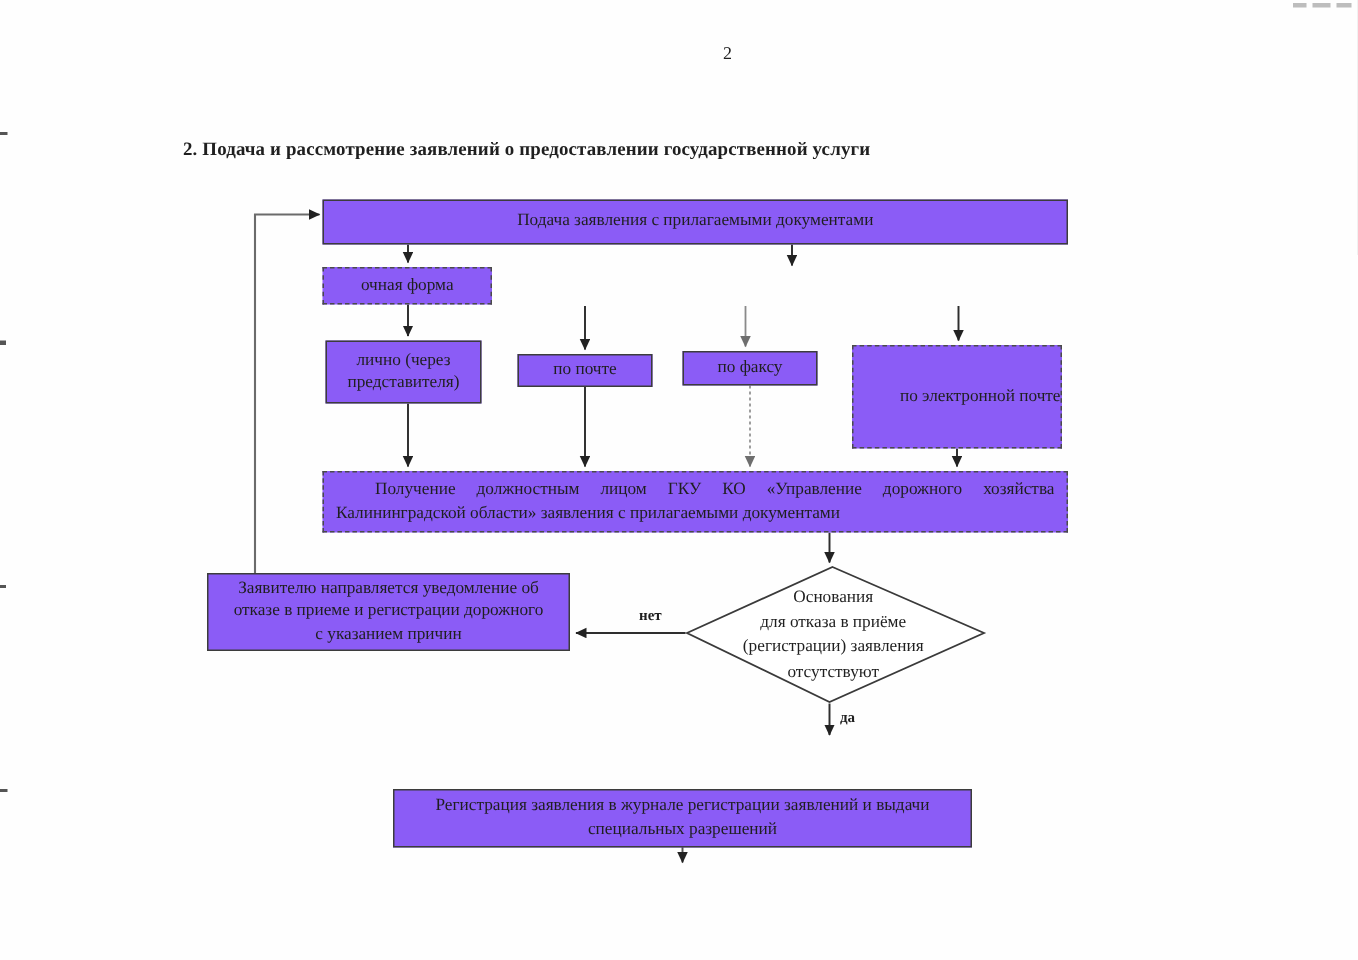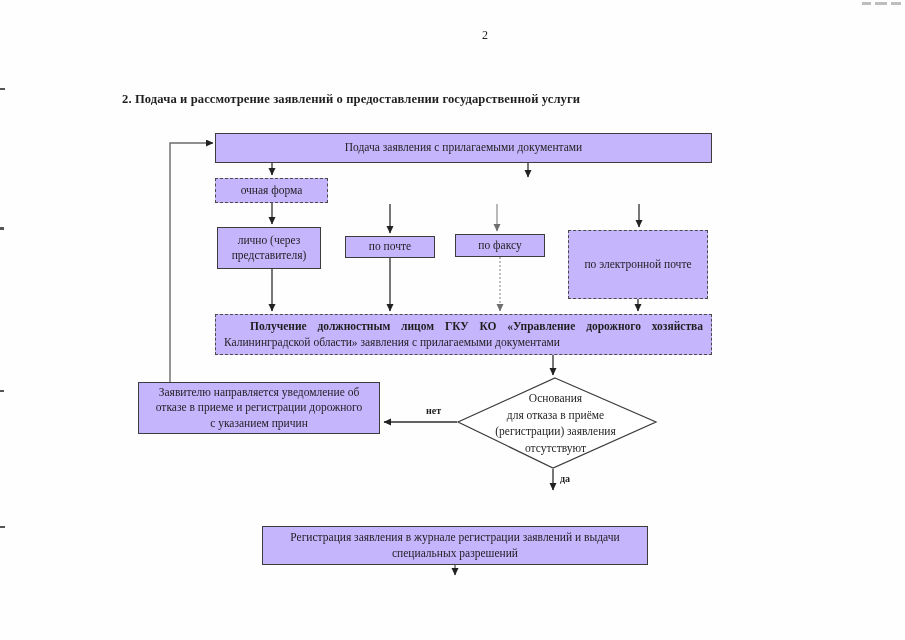--- a/index.html
+++ b/index.html
@@ -1,29 +1,29 @@
 <!DOCTYPE html>
 <html><head>
 <meta charset="utf-8">
 <style>
   html,body{margin:0;padding:0;background:#e8e8e8;}
   .page{
     position:relative;width:905px;height:640px;background:#fefefe;overflow:hidden;
     font-family:"Liberation Serif","DejaVu Serif",serif;color:#1f1f1f;
   }
   .box{
-    position:absolute;border:1px solid #3c3c3c;background:#c4b5fd;
+    position:absolute;border:1px solid #3c3c3c;background:#8b5cf6;
     display:flex;flex-direction:column;align-items:center;justify-content:center;
     font-size:11.5px;line-height:1.32;text-align:center;z-index:2;box-sizing:border-box;
   }
   .dashed{border-style:dashed;border-color:#4a4a4a;}
   .connectors{position:absolute;left:0;top:0;z-index:1;}
   .page-number{position:absolute;left:470px;top:28px;width:30px;text-align:center;font-size:12px;}
   .heading{position:absolute;left:122px;top:92px;font-size:12.6px;font-weight:bold;white-space:nowrap;letter-spacing:.1px;}
-  .receipt-line1{width:100%;padding:0 8px;box-sizing:border-box;text-align:justify;text-align-last:justify;text-indent:26px;font-weight:bold;}
+  .receipt-line1{width:100%;padding:0 8px;box-sizing:border-box;text-align:justify;text-align-last:justify;text-indent:26px;}
   .receipt-line2{width:100%;padding:0 8px;box-sizing:border-box;text-align:left;}
   .diamond-text{
     position:absolute;left:468px;top:390px;width:175px;z-index:3;
     font-size:11.5px;line-height:16.5px;text-align:center;
   }
   .small-label{position:absolute;z-index:3;font-size:10px;font-weight:bold;}
   .duration{position:absolute;left:650px;top:488px;width:100px;text-align:center;font-size:11.5px;line-height:17px;z-index:3;}
   .edge-tick{position:absolute;left:0;background:#555;z-index:4;}
   .smudge{position:absolute;background:#9a9a9a;opacity:.65;z-index:4;}
 </style>
@@ -89,21 +89,21 @@
   </div>
 
   <div class="box" style="left:345px;top:236px;width:90px;height:22px;">
     <div>по почте</div>
   </div>
 
   <div class="box" style="left:455px;top:234px;width:90px;height:23px;">
     <div>по факсу</div>
   </div>
 
-  <div class="box dashed" style="left:568px;top:230px;width:140px;height:69px;">
+  <div class="box dashed" style="left:568px;top:230px;width:140px;height:69px;align-items:flex-end;">
     <div>по электронной почте</div>
   </div>
 
   <div class="box dashed" style="left:215px;top:314px;width:497px;height:41px;align-items:stretch;">
     <div class="receipt-line1">Получение  должностным  лицом  ГКУ  КО  «Управление  дорожного  хозяйства</div>
     <div class="receipt-line2">Калининградской области» заявления с прилагаемыми документами</div>
   </div>
 
   <div class="diamond-text">
     <div>Основания</div>

